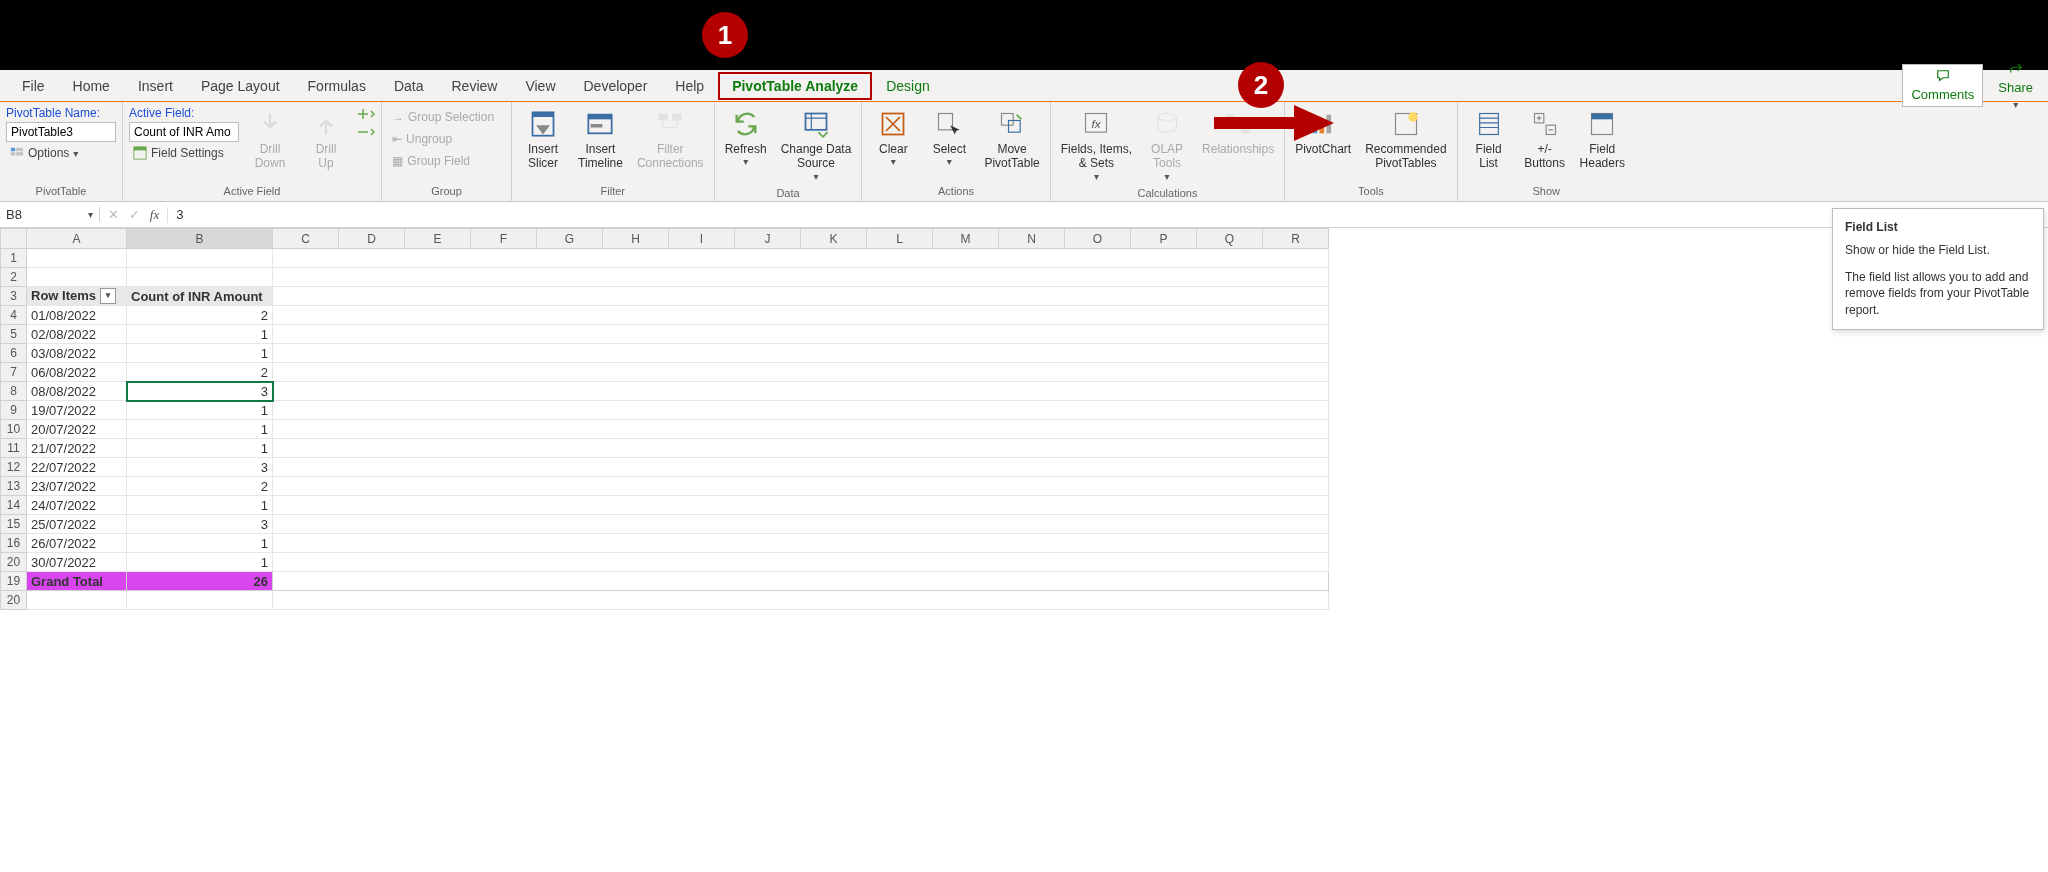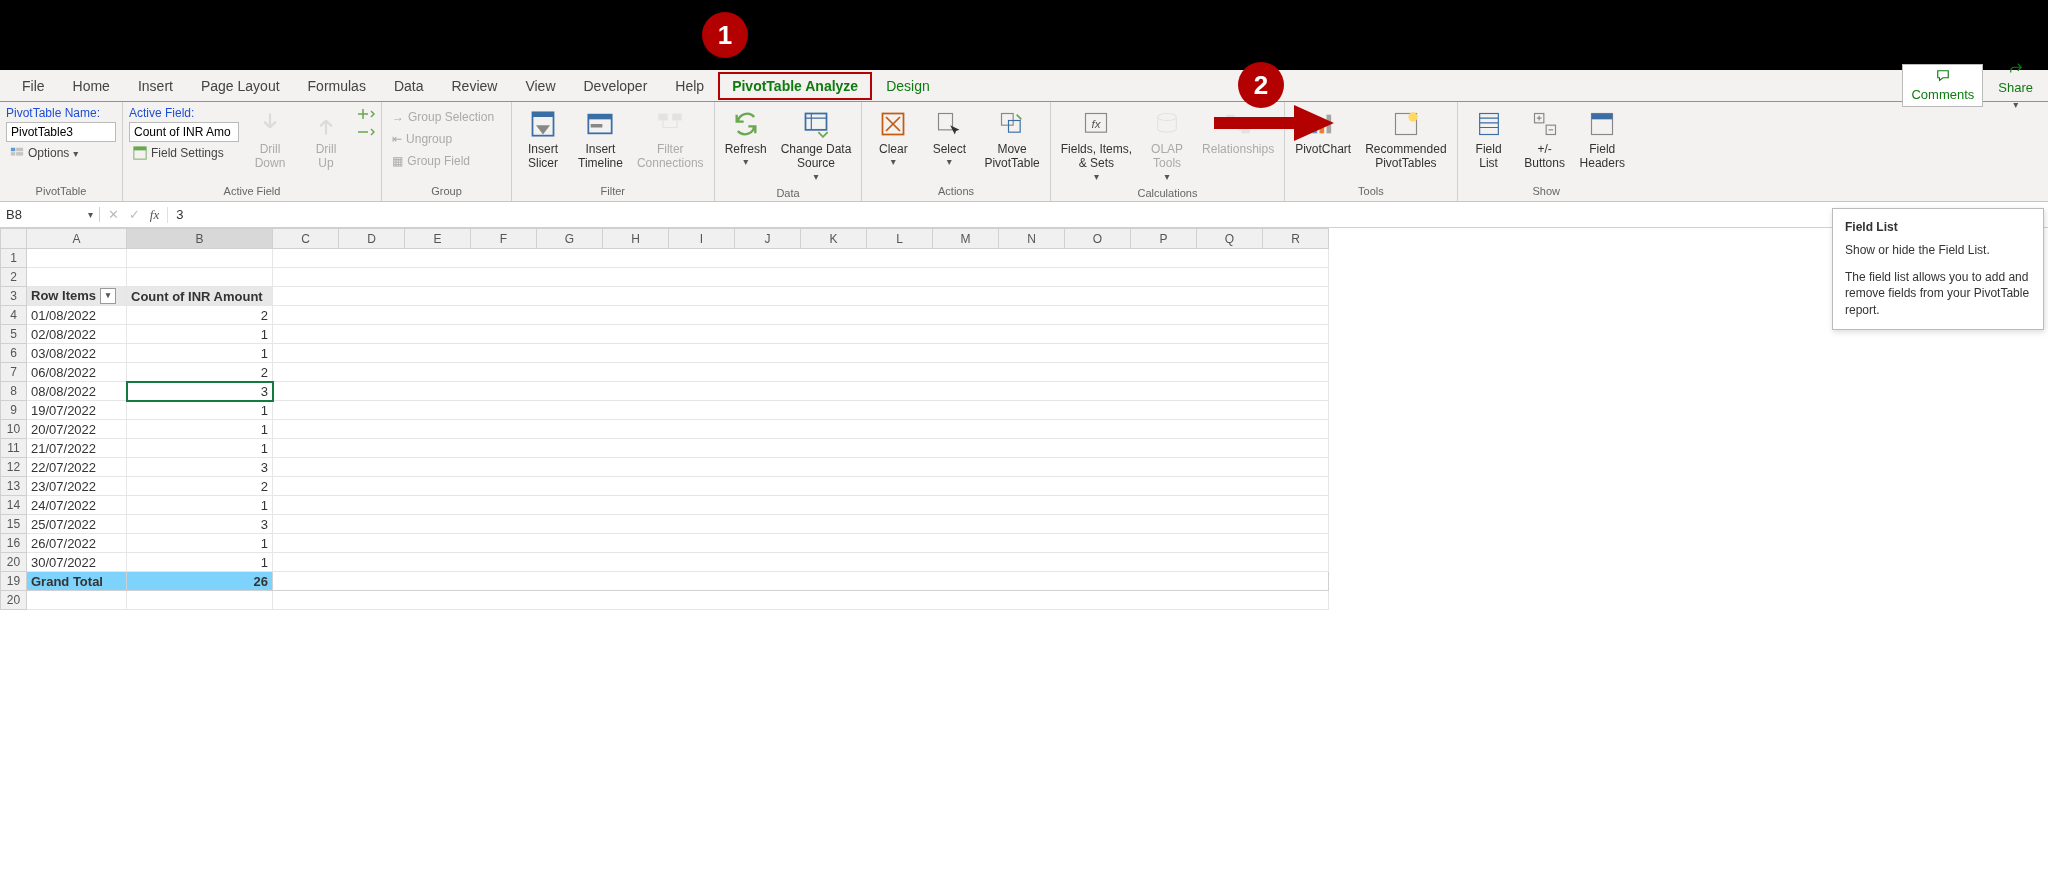--- a/index.html
+++ b/index.html
@@ -45,21 +45,21 @@
   .selected-cell { outline:2px solid #107c41; outline-offset:-1px;}
   th.col-active { background:#d8d8d8; }
   th.row-active { background:#d8d8d8; }
   .tooltip-box { position:absolute; right:4px; top:208px; width:212px; background:#fff; border:1px solid #bbb; box-shadow:1px 2px 6px rgba(0,0,0,0.15); padding:10px 12px; font-size:12px; line-height:1.4; z-index:50;}
   .tooltip-box .tt-title { font-weight:600; margin-bottom:6px;}
   .callout { position:absolute; width:46px; height:46px; border-radius:50%; background:#b30000; color:#fff; display:flex; align-items:center; justify-content:center; font-size:26px; font-weight:bold; z-index:60;}
   .callout1 { top:12px; left:702px;}
   .callout2 { top:62px; left:1238px;}
   .arrow { position:absolute; top:105px; left:1214px; width:120px; height:36px; z-index:55;}
   .filter-drop { display:inline-block; width:16px; height:16px; border:1px solid #999; background:#fff; text-align:center; line-height:12px; font-size:9px; color:#555; vertical-align:middle; margin-left:4px;}
-  .total-row td { background:#7dd3fc; font-weight:bold; border:1px solid #d0d0d0;}
+  .total-row td { background:#d946ef; font-weight:bold; border:1px solid #d0d0d0;}
   .colB-data { border-right:1px solid #bbb;}
   .icon svg { display:block;}
 </style>
 </head>
 <body>
 
 <div class="blackbar"></div>
 
 <div class="tabs-row">
   <div class="tab">File</div>

